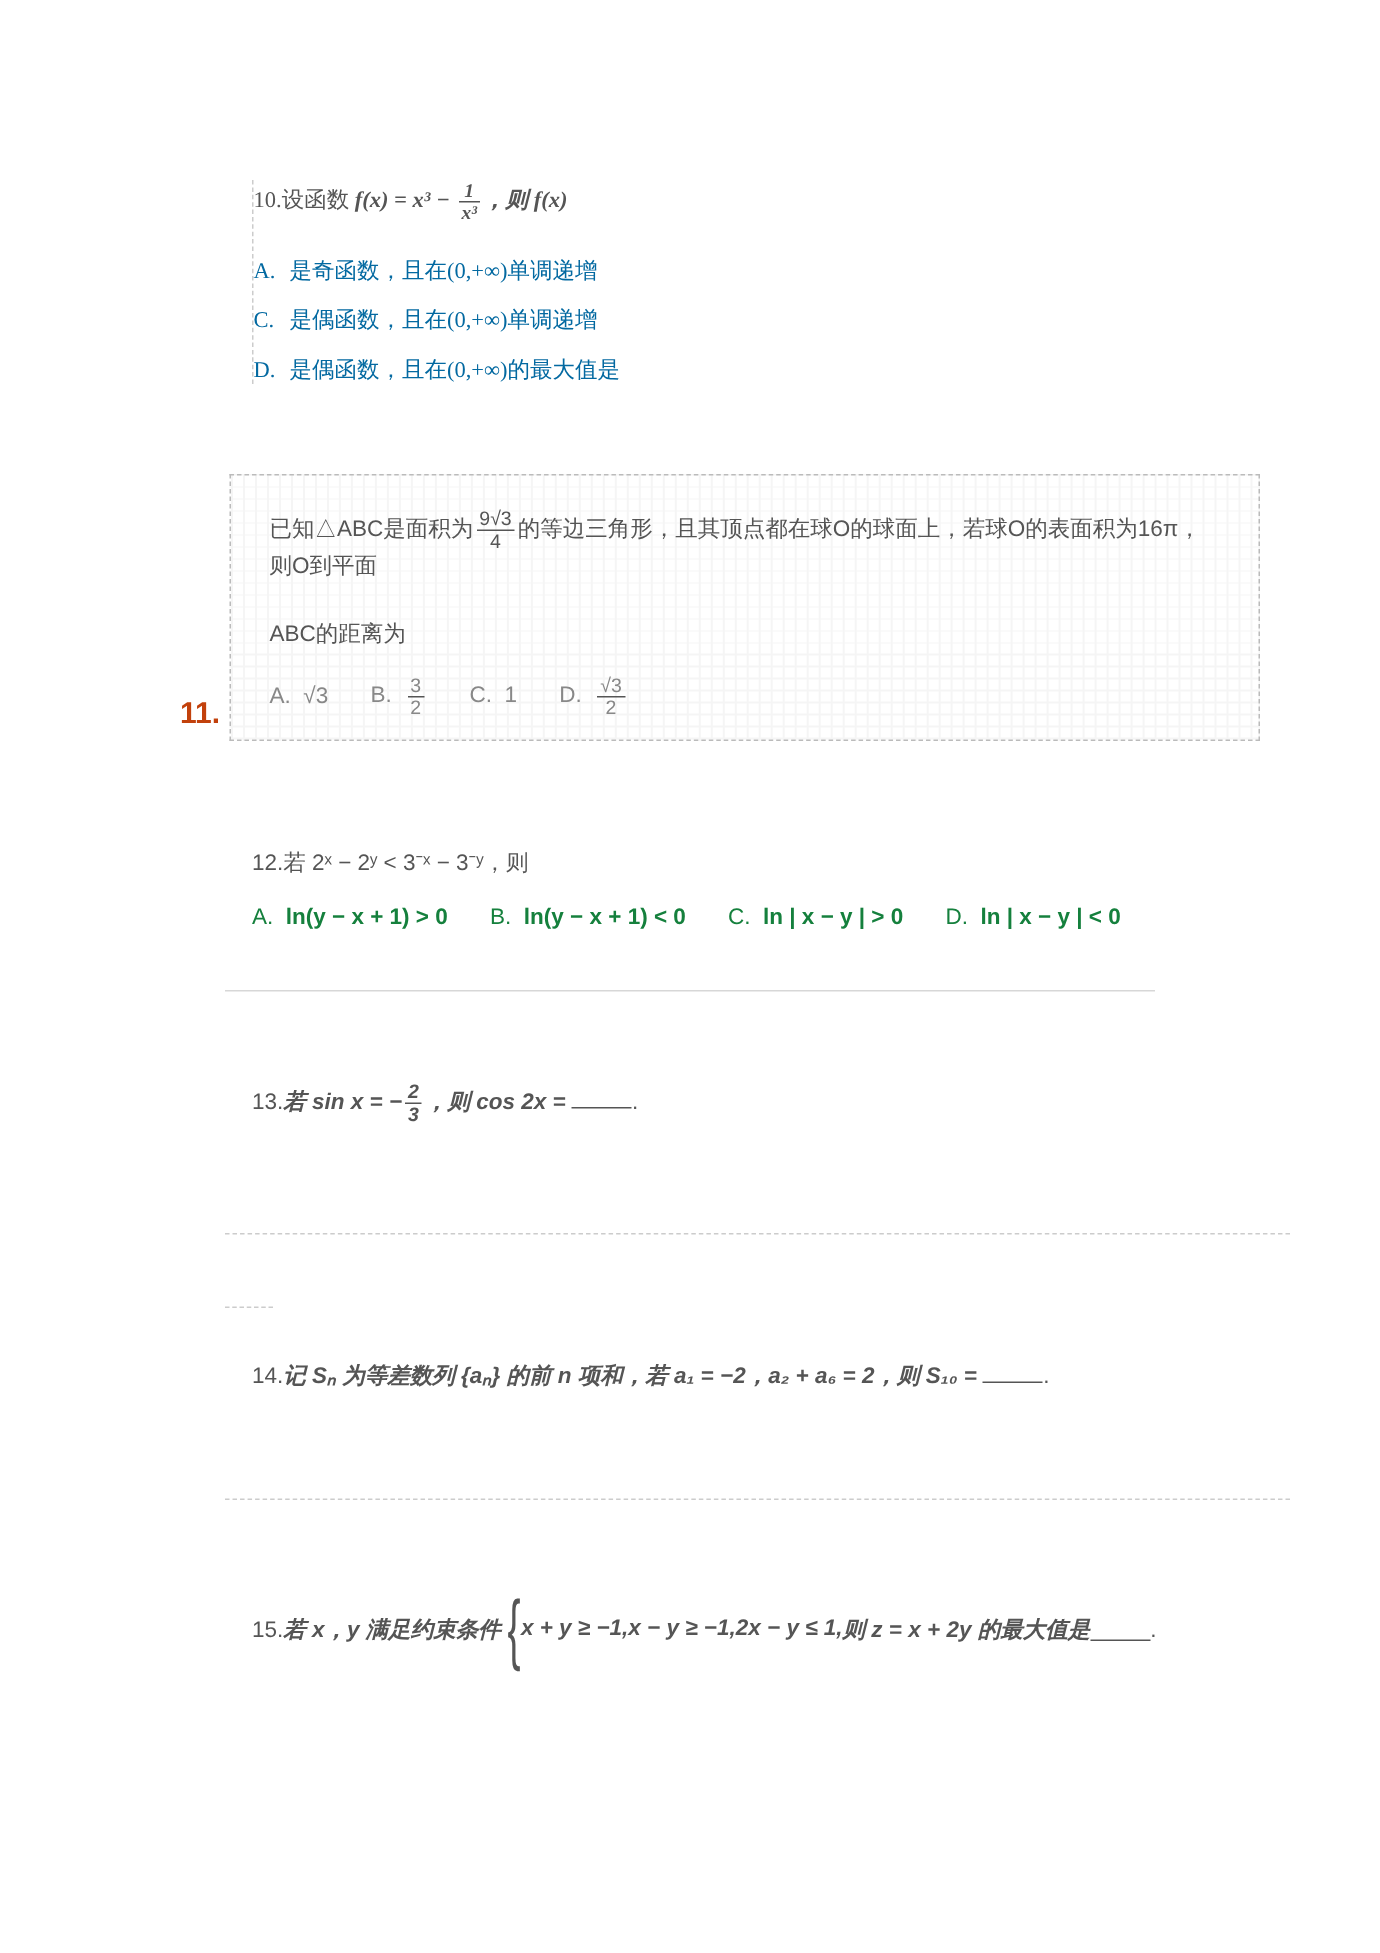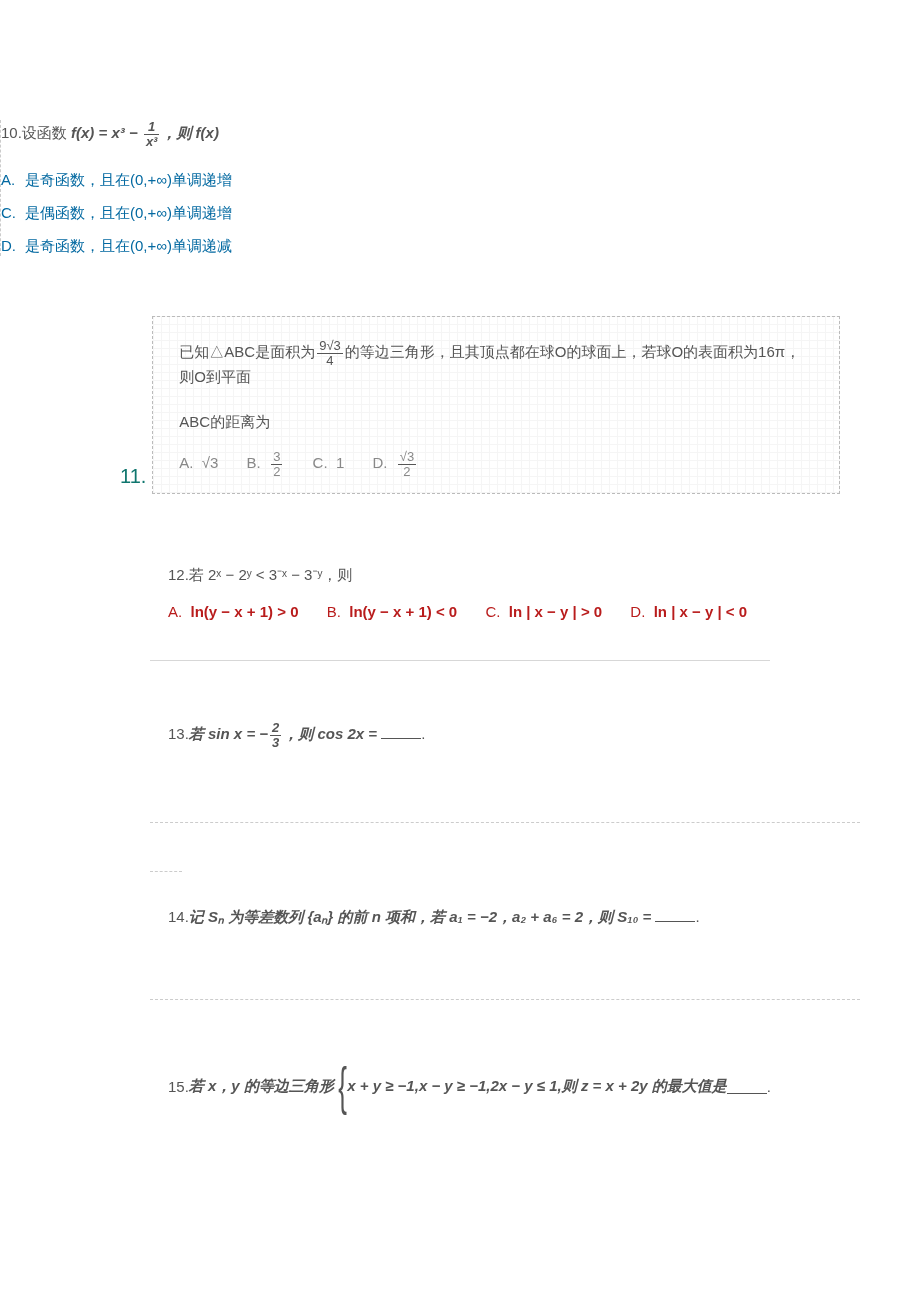--- a/index.html
+++ b/index.html
@@ -12,23 +12,25 @@
   }
   .page {
     width: 920px;
     padding: 120px 0 80px 0;
     box-sizing: border-box;
   }
   .block {
     margin: 0 0 40px 0;
   }
   .q10 {
+    margin-left: 168px;
     width: 560px;
     border-left: 1px dashed #ccc;
     padding-left: 0;
+    font-family: Liberation Serif, serif;
   }
   .q10 .stem {
     font-size: 15px;
     margin-bottom: 22px;
   }
   .q10 .opt {
     font-size: 15px;
     color: #0369a1;
     margin-bottom: 14px;
   }
@@ -41,22 +43,22 @@
 
   .q11-wrap {
     margin-left: 120px;
     width: 720px;
     display: flex;
     align-items: flex-end;
     margin-top: 60px;
   }
   .q11-num {
     font-size: 20px;
-    color: #0f766e;
-    font-weight: 400;
+    color: #c2410c;
+    font-weight: 700;
     margin-right: 6px;
     padding-bottom: 6px;
   }
   .q11-box {
     flex: 1;
     border: 1px dashed #bbb;
     background-image:
       repeating-linear-gradient(0deg, #f5f5f5 0, #f5f5f5 1px, transparent 1px, transparent 8px),
       repeating-linear-gradient(90deg, #f5f5f5 0, #f5f5f5 1px, transparent 1px, transparent 8px);
     padding: 22px 26px 14px 26px;
@@ -74,21 +76,21 @@
     color: #888;
   }
 
   .q12 {
     margin-left: 168px;
     margin-top: 70px;
     width: 680px;
     padding-bottom: 40px;
   }
   .q12 .stem { font-size:15px; margin-bottom: 18px; }
-  .q12 .opts { font-size:15px; color:#b91c1c; white-space: nowrap;}
+  .q12 .opts { font-size:15px; color:#15803d; white-space: nowrap;}
   .hr-grey {
     border: none;
     border-top: 1px solid #d7d7d7;
     margin: 0 150px 0 150px;
   }
 
   .q13 {
     margin-left: 168px;
     margin-top: 60px;
     width: 680px;
@@ -160,21 +162,21 @@
 
   <div class="block q10">
     <div class="stem">
       <span>10.</span><span>设函数 </span><span class="bold-math">f(x) = x³ − </span><span class="frac bold-math">
           <span class="num">1</span>
           <span class="den">x³</span>
         </span><span class="bold-math">，则 f(x)</span>
     </div>
     <div class="opt"><span class="opt-letter">A.</span><span>是奇函数，且在(0,+∞)单调递增</span></div>
     <div class="opt"><span class="opt-letter">C.</span><span>是偶函数，且在(0,+∞)单调递增</span></div>
-    <div class="opt"><span class="opt-letter">D.</span><span>是奇函数，且在(0,+∞)单调递减</span></div>
+    <div class="opt"><span class="opt-letter">D.</span><span>是偶函数，且在(0,+∞)的最大值是</span></div>
   </div>
 
   <div class="q11-wrap">
     <div class="q11-num">11.</div>
     <div class="q11-box">
       <div class="line1">
         <span>已知△ABC是面积为</span><span class="frac">
             <span class="num">9√3</span>
             <span class="den">4</span>
           </span><span>的等边三角形，且其顶点都在球O的球面上，若球O的表面积为16π，则O到平面</span>
@@ -215,21 +217,21 @@
   <hr class="sep-dashed" style="margin-left:150px;margin-right:60px">
 
   <div class="q14-thumb">&nbsp;</div>
   <div class="q14">
     <span>14.</span><span class="bold-math">记 Sₙ 为等差数列 {aₙ} 的前 n 项和，若 a₁ = −2，a₂ + a₆ = 2，则 S₁₀ = </span><span class="blank"></span><span>.</span>
   </div>
   <hr class="sep-dashed" style="margin-left:150px;margin-right:60px">
 
   <div class="q15">
     <span>15.</span>
-      <span class="bold-math">若 x，y 的等边三角形</span>
+      <span class="bold-math">若 x，y 满足约束条件</span>
     <span class="brace-cell">
       <span class="brace">{</span>
       <span class="brace-lines bold-math">
         <span>x + y ≥ −1,</span>
         <span>x − y ≥ −1,</span>
         <span>2x − y ≤ 1,</span>
       </span>
     </span>
     <span class="bold-math">则 z = x + 2y 的最大值是</span>
       <span class="blank"></span>

